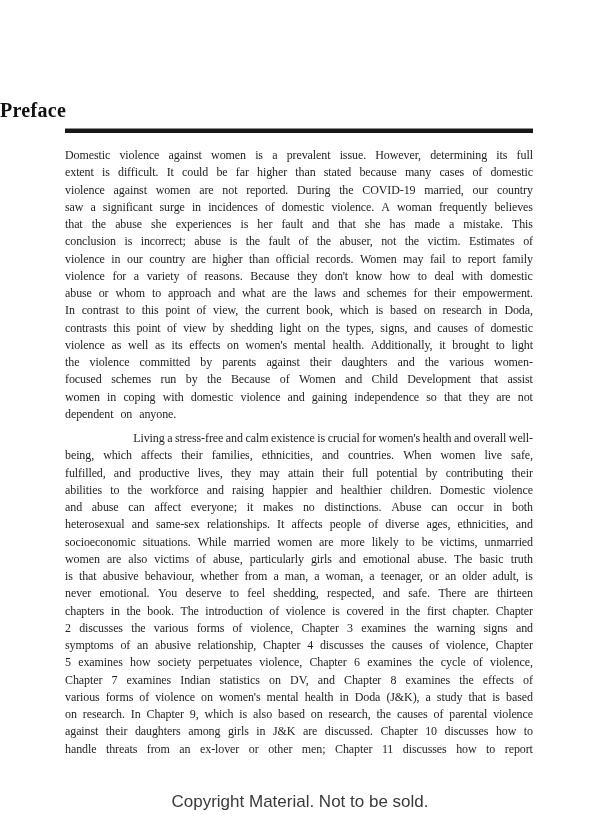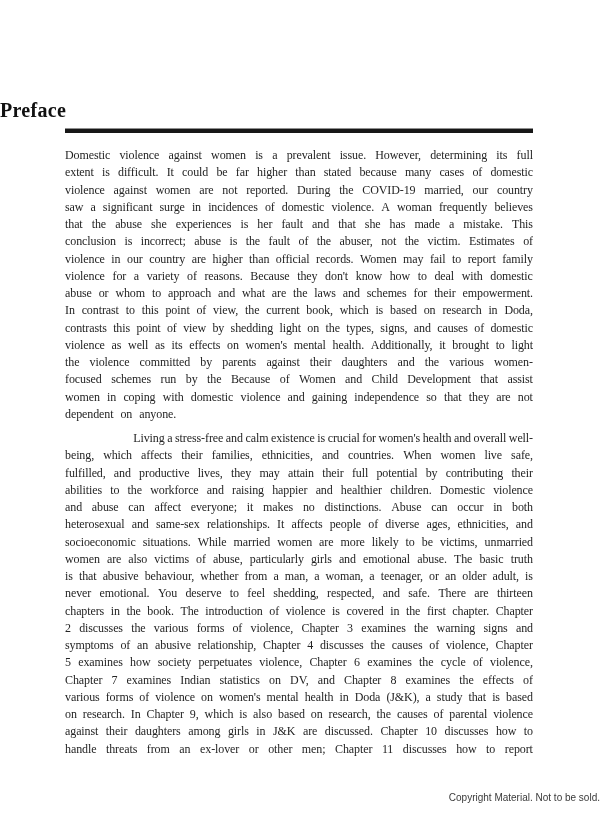--- a/index.html
+++ b/index.html
@@ -60,23 +60,23 @@
   .line.line-left {
     justify-content: flex-start;
     column-gap: 7px;
   }
   .line.indent { padding-left: 3px; justify-content: flex-end; }
   .footer {
     position: absolute;
     top: 792px;
     left: 0;
     width: 100%;
-    text-align: right;
+    text-align: center;
     font-family: "Liberation Sans", sans-serif;
-    font-size: 10px;
+    font-size: 17px;
     color: var(--footer-ink, #3a3a3a);
   }
 </style>
 </head>
 <body>
 
 <div class="page" style="--bg: #ffffff; --ink: #242424; --rule: #171717; --footer-ink: #3a3a3a;">
   <h1 class="title">Preface</h1>
   <div class="rule"></div>
   <div class="body-text">

